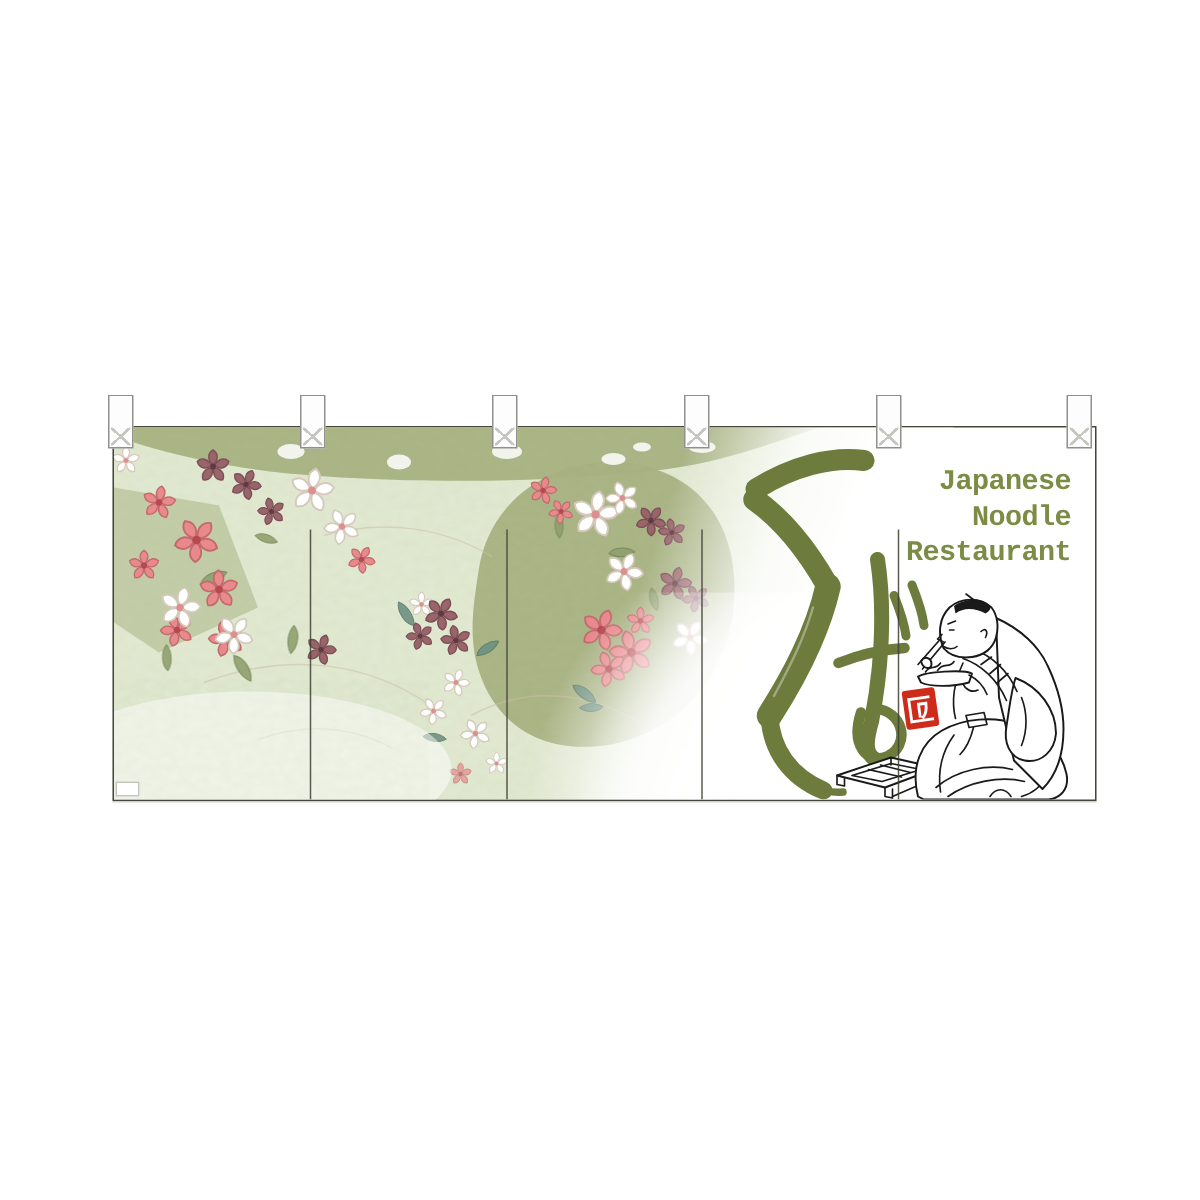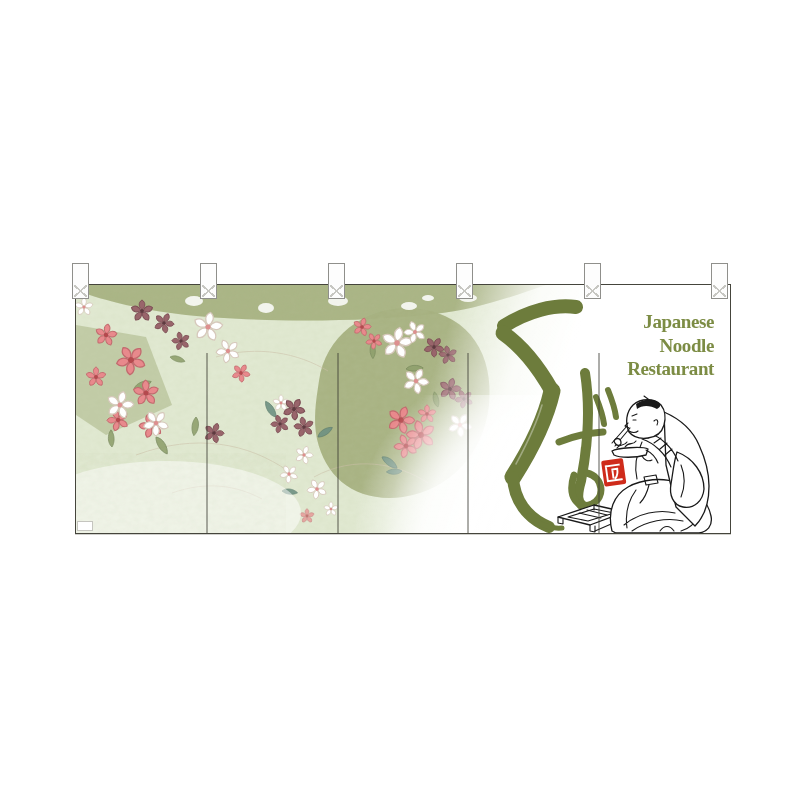--- a/index.html
+++ b/index.html
@@ -1,17 +1,17 @@
 <!DOCTYPE html>
 <html style="--text-green: #7c8c44; --calligraphy-green: #6d7c3c; --seal-red: #cf2b1b; --fabric-base-green: #e2ead3; --pattern-olive: #a4af7d; --flower-pink: #e8898c; --flower-mauve: #99656b; --line-black: #1a1a1a;"><head>
 <meta charset="utf-8">
 <style>
   html,body{margin:0;padding:0;background:#ffffff;}
   .stage{position:relative;width:800px;height:800px;background:#fff;overflow:hidden;
-         font-family:Liberation Serif, serif;}
+         font-family:Liberation Mono, monospace;}
   .curtain{position:absolute;left:75px;top:284px;width:654px;height:248px;
            background:#fff;border:1px solid #45453c;box-sizing:content-box;
            box-shadow:0 1px 0 rgba(120,120,110,.35);}
   .print{position:absolute;left:0;top:0;width:654px;height:248px;display:block;}
   .brand{position:absolute;right:16px;top:25px;text-align:right;
          font-weight:bold;font-size:19px;line-height:23.5px;letter-spacing:-.4px;
          color:var(--text-green,#7c8c44);}
   .tab{position:absolute;top:263px;width:17px;height:36px;background:#fdfdfd;
        border:1px solid #8f8f8b;box-sizing:border-box;z-index:6;}
   .tab .stitch{position:absolute;left:1px;bottom:1px;width:13px;height:12px;display:block;

